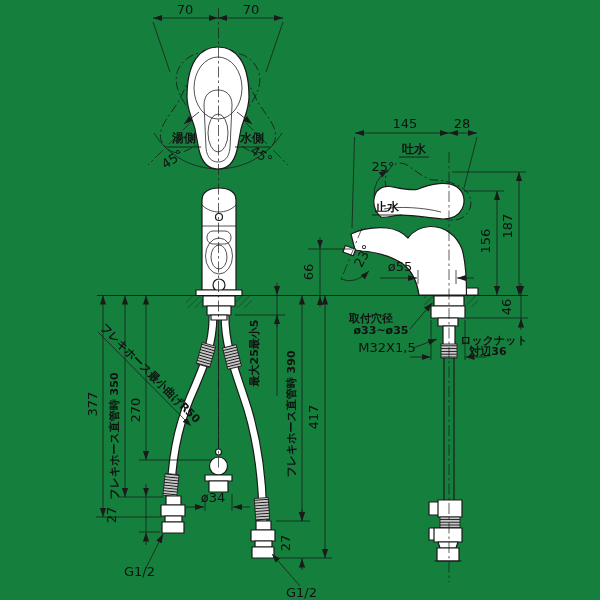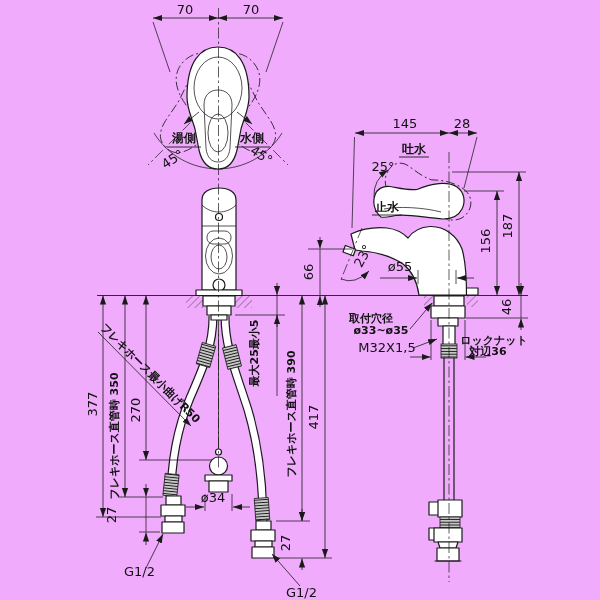--- a/index.html
+++ b/index.html
@@ -1,16 +1,16 @@
 <!DOCTYPE html>
 <html><head>
 <meta charset="utf-8">
 <style>
   html,body{margin:0;padding:0;background:#fff;}
-  .stage{width:600px;height:600px;background:#f0abfc;position:relative;overflow:hidden;
+  .stage{width:600px;height:600px;background:#15803d;position:relative;overflow:hidden;
          font-family:"DejaVu Sans","Liberation Sans",sans-serif;text-align:right;}
   svg{display:block;}
   .s  {stroke:#1a1a1a;stroke-width:1.2;fill:none;stroke-linecap:round;stroke-linejoin:round;}
   .sf {stroke:#1a1a1a;stroke-width:1.2;fill:#fff;stroke-linejoin:round;}
   .t  {stroke:#1a1a1a;stroke-width:.75;fill:none;}
   .d  {stroke:#1a1a1a;stroke-width:.8;fill:none;}
   .cl {stroke:#1a1a1a;stroke-width:.7;fill:none;stroke-dasharray:11 3 2.5 3;}
   .ghost{stroke:#1a1a1a;stroke-width:.8;fill:none;stroke-dasharray:9 3 2 3;}
   .thinline{stroke:#1a1a1a;stroke-width:.9;fill:none;}
   .hl{stroke:#1a1a1a;stroke-width:9;fill:none;}

